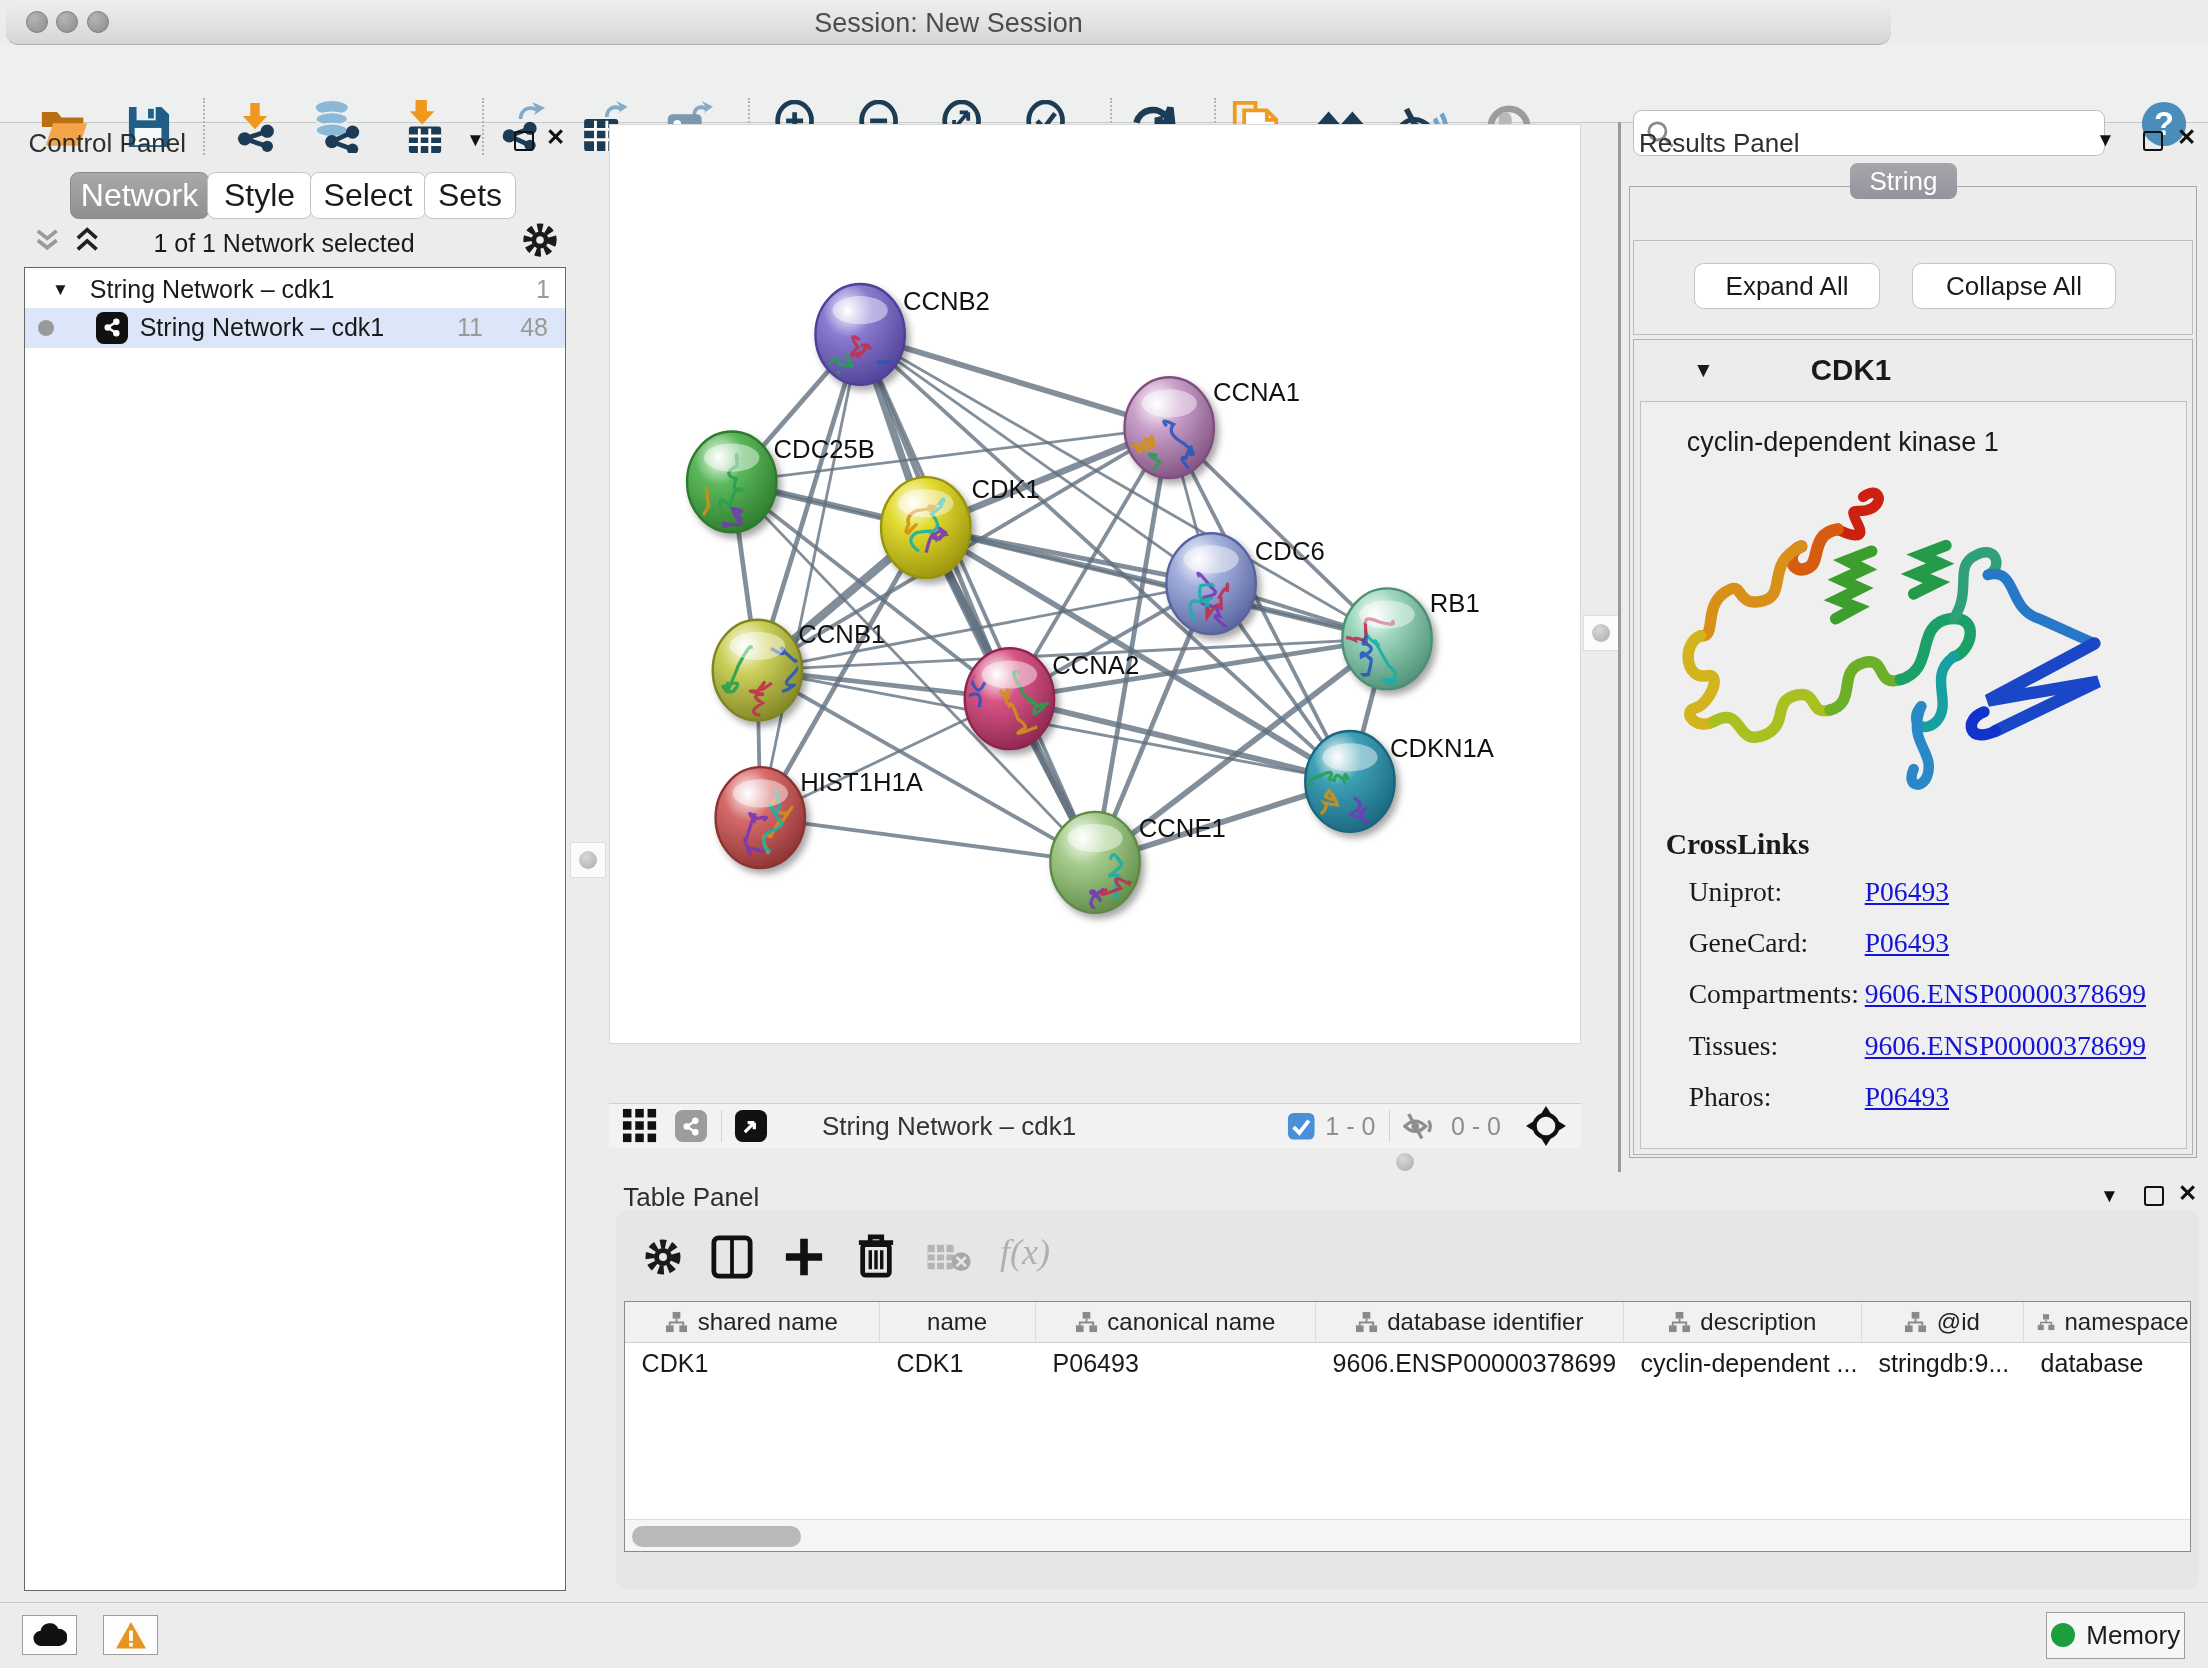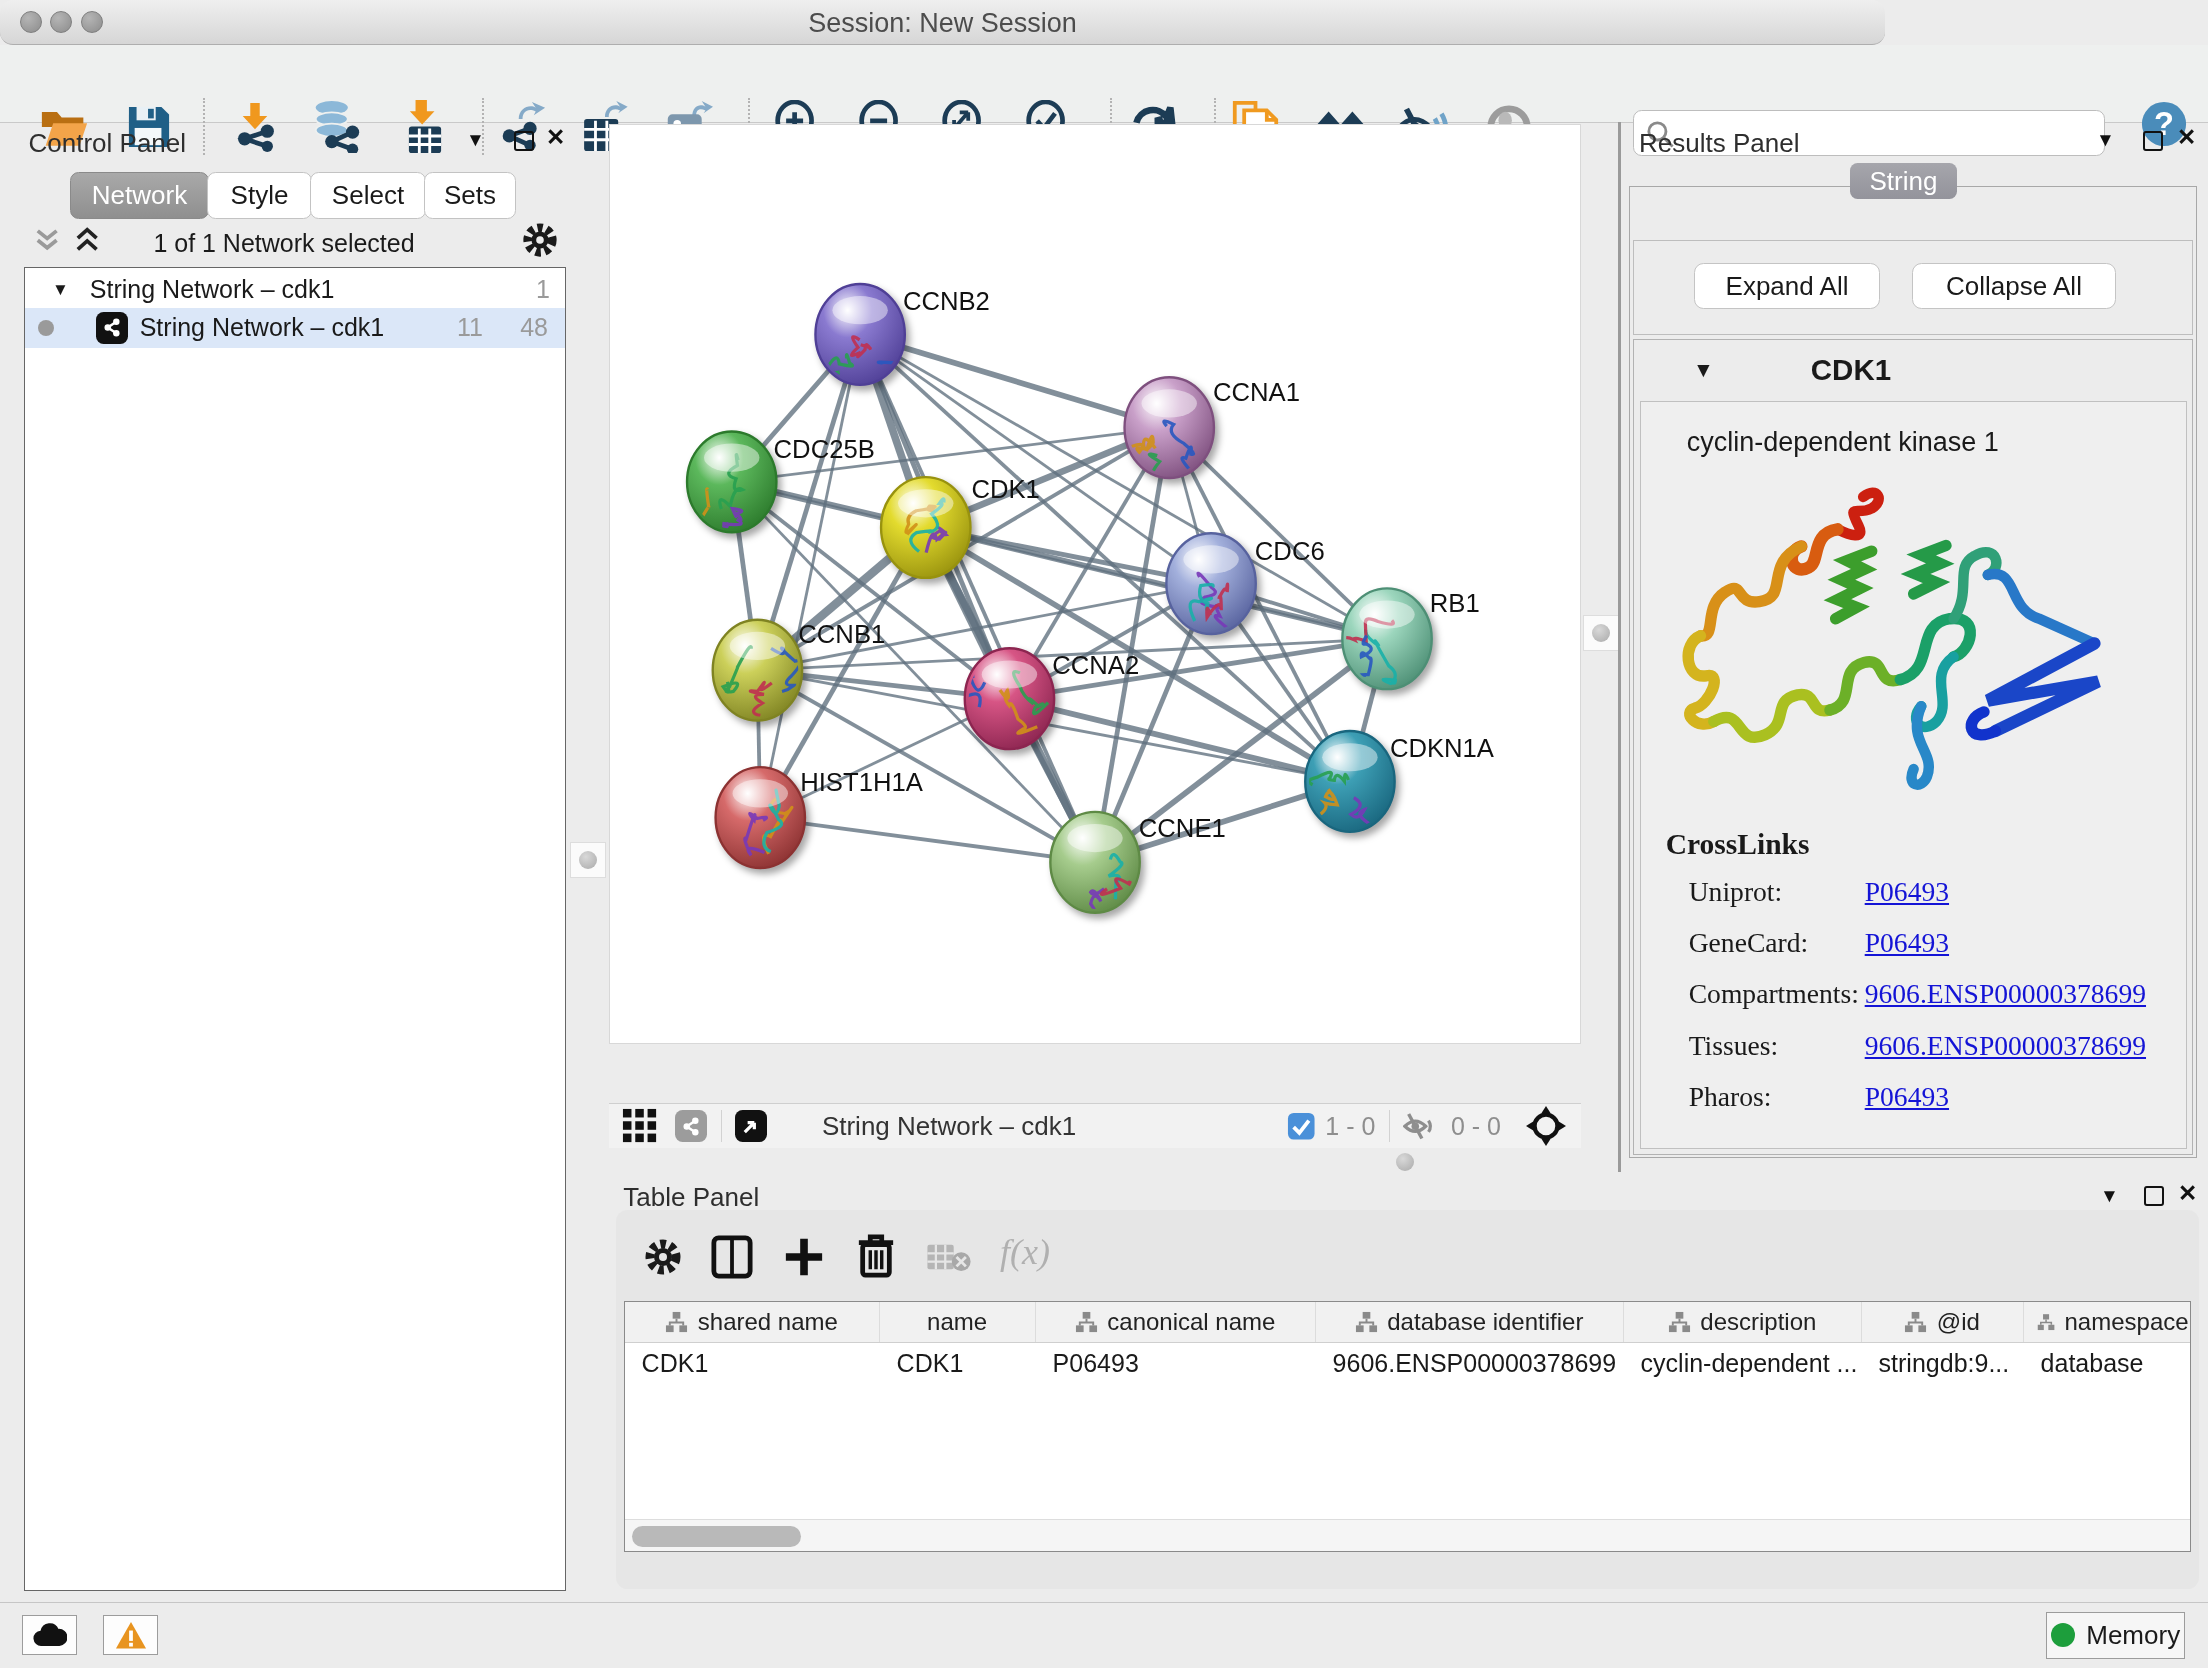--- a/index.html
+++ b/index.html
@@ -1,40 +1,40 @@
 <!DOCTYPE html>
 <html style="font-size:15px"><head>
 <meta charset="utf-8">
 <style>
   html,body{margin:0;padding:0;background:#dcdcdc;}
   .app{position:relative;width:2208px;height:1668px;background:#ececec;overflow:hidden;
        font-family:"Liberation Sans",sans-serif;color:#1a1a1a;}
   .abs{position:absolute;}
   
-  .titlebar{left:0;top:0;width:1885px;height:44px;
+  .titlebar{left:6px;top:0;width:1885px;height:44px;
     background:linear-gradient(#efefef,#d6d6d6);border-bottom:1px solid #aeaeae;border-radius:13px;}
   .tdot{position:absolute;top:11.4px;width:20px;height:20px;border-radius:50%;
     background:radial-gradient(circle at 35% 30%,#b5b5b5,#8c8c8c);border:1px solid #7f7f7f;}
   .wintitle{position:absolute;top:7.6px;left:0;width:100%;text-align:center;
     font-size:27px;color:#4c4c4c;}
   
   .toolbar{left:0;top:45px;width:2208px;height:77px;background:#eef0ef;border-bottom:1.9px solid #c9c9c9;}
   .tbtn{position:absolute;top:55px;width:53px;height:53px;display:flex;align-items:center;justify-content:center;}
   .tsep{position:absolute;top:53px;height:57px;border-left:2.9px dotted #b3b3b3;}
   .searchwrap{position:absolute;left:1633px;top:65px;width:472px;height:46px;}
   .searchwrap input{width:100%;height:100%;box-sizing:border-box;border:1.9px solid #bdbdbd;border-radius:8.6px;
      padding-left:53px;font-size:25px;font-family:"Liberation Sans",sans-serif;background:#fff;outline:none;}
   .searchwrap svg{position:absolute;left:13.3px;top:9.5px;}
   
   .ptitle{font-size:26px;color:#2e2e2e;}
   .pico{font-size:23px;color:#111;line-height:23px;}
   .floatbox{display:inline-block;width:16px;height:16px;border:2.9px solid #111;border-radius:2.9px;}
   
   .tabbtn{position:absolute;height:45px;background:#fff;border:1px solid #c3c3c3;
-     display:flex;align-items:center;justify-content:center;font-size:26px;border-radius:8.6px;}
+     display:flex;align-items:center;justify-content:center;font-size:32px;border-radius:8.6px;}
   .tabbtn.sel{background:linear-gradient(#a9a9a9,#8f8f8f);color:#fff;border-color:#8a8a8a;}
   .treebox{left:24px;top:266px;width:540px;height:1322px;background:#fff;border:1.9px solid #666;}
   .trow{position:relative;width:100%;height:36px;display:flex;align-items:center;font-size:25px;}
   .trow .cnt{position:absolute;color:#9a9a9a;}
   .sel-row{background:#dbe7f8;height:40px;}
   .shareicon{width:32px;height:32px;border-radius:7.6px;background:#111;display:flex;align-items:center;justify-content:center;}
   
   .canvas{left:609px;top:124px;width:972px;height:920px;background:#fff;border:1px solid #d8d8d8;box-sizing:border-box;}
   .netbar{left:609px;top:1103px;width:972px;height:44px;background:#f2f2f2;border-top:1px solid #cfcfcf;
       display:flex;align-items:center;}

